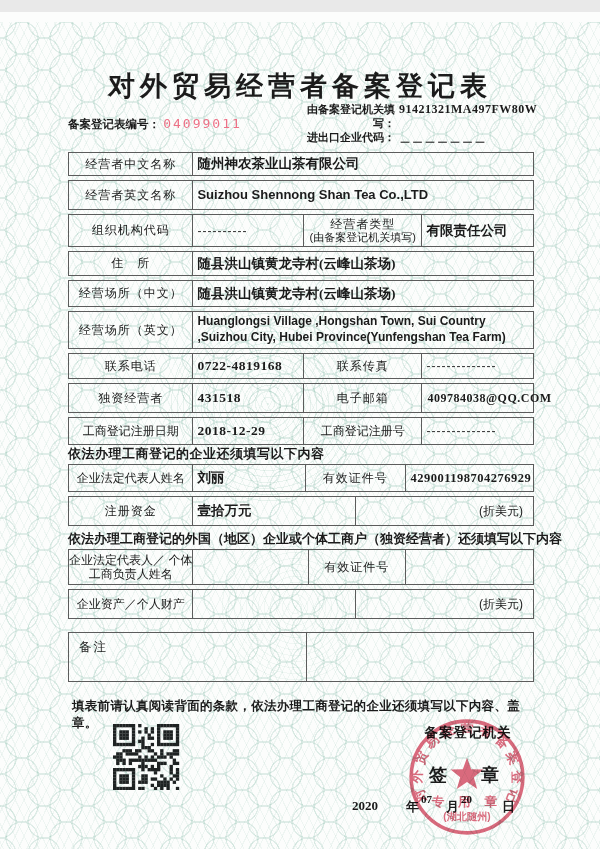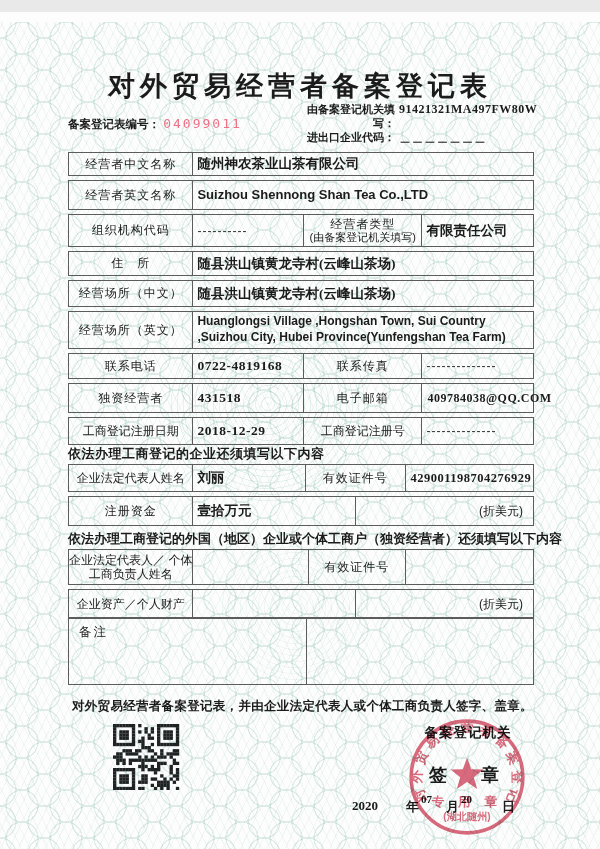--- a/index.html
+++ b/index.html
@@ -45,21 +45,21 @@
   .val{padding:2px 4px;font-size:13.5px;font-weight:600;font-family:"Liberation Serif",serif;}
   .val.en{font-family:"Liberation Sans",sans-serif;font-weight:700;font-size:12px;line-height:1.3;letter-spacing:0;}
   .val.num{letter-spacing:.5px;}
   .val.dash{font-weight:400;font-size:12px;letter-spacing:1px;color:#2f2f2f;font-family:"Liberation Sans",sans-serif;}
   .note{justify-content:flex-end;padding-right:10px;font-size:12px;font-weight:500;}
   .w124{width:124px}.w111{width:111px}.w119{width:119px}.w112{width:112px}
   .w342{width:342px}.w113{width:113px}.w100{width:100px}.w129{width:129px}
   .w163{width:163px}.w179{width:179px}.w116{width:116px}.w97{width:97px}
 
   .sec-header{position:absolute;left:68px;font-size:13px;font-weight:700;letter-spacing:.5px;}
-  .remark{position:absolute;left:68px;top:605px;width:466px;height:68px;border:1px solid #5c5c5c;box-sizing:border-box;}
+  .remark{position:absolute;left:68px;top:620px;width:466px;height:50px;border:1px solid #5c5c5c;box-sizing:border-box;}
   .remark .divider{position:absolute;left:237px;top:0;bottom:0;width:1px;background:#5c5c5c;}
   .remark .rlabel{position:absolute;left:10px;top:6px;font-size:12.5px;letter-spacing:2px;}
   .footer-note{position:absolute;left:72px;top:686px;width:470px;font-size:12.5px;font-weight:700;letter-spacing:.3px;}
 
   .qr{position:absolute;left:112px;top:712px;width:68px;height:66px;}
   .authority-label{position:absolute;left:398px;top:712px;width:140px;text-align:center;
     font-size:13.5px;font-weight:700;letter-spacing:1px;z-index:2;}
   .sign-label{position:absolute;left:398px;top:751px;width:140px;text-align:center;
     font-size:18px;font-weight:700;letter-spacing:8px;z-index:2;}
   .date-line{position:absolute;left:0;top:0;z-index:2;}
@@ -180,21 +180,21 @@
       <div class="c val w163"></div>
       <div class="c note w179">(折美元)</div>
     </div>
   </div>
 
   <div class="remark">
     <span class="rlabel">备注</span>
     <span class="divider"></span>
   </div>
 
-  <div class="footer-note">对外贸易经营者备案登记表，并由企业法定代表人或个体工商负责人签字、盖章。</div>
+  <div class="footer-note">填表前请认真阅读背面的条款，依法办理工商登记的企业还须填写以下内容、盖章。</div>
 
   <svg class="qr" viewBox="0 0 21 21">
       <rect x="0" y="0" width="1.06" height="1.06" fill="#1e2222"></rect>
       <rect x="1" y="0" width="1.06" height="1.06" fill="#1e2222"></rect>
       <rect x="2" y="0" width="1.06" height="1.06" fill="#1e2222"></rect>
       <rect x="3" y="0" width="1.06" height="1.06" fill="#1e2222"></rect>
       <rect x="4" y="0" width="1.06" height="1.06" fill="#1e2222"></rect>
       <rect x="5" y="0" width="1.06" height="1.06" fill="#1e2222"></rect>
       <rect x="6" y="0" width="1.06" height="1.06" fill="#1e2222"></rect>
       <rect x="8" y="0" width="1.06" height="1.06" fill="#1e2222"></rect>

